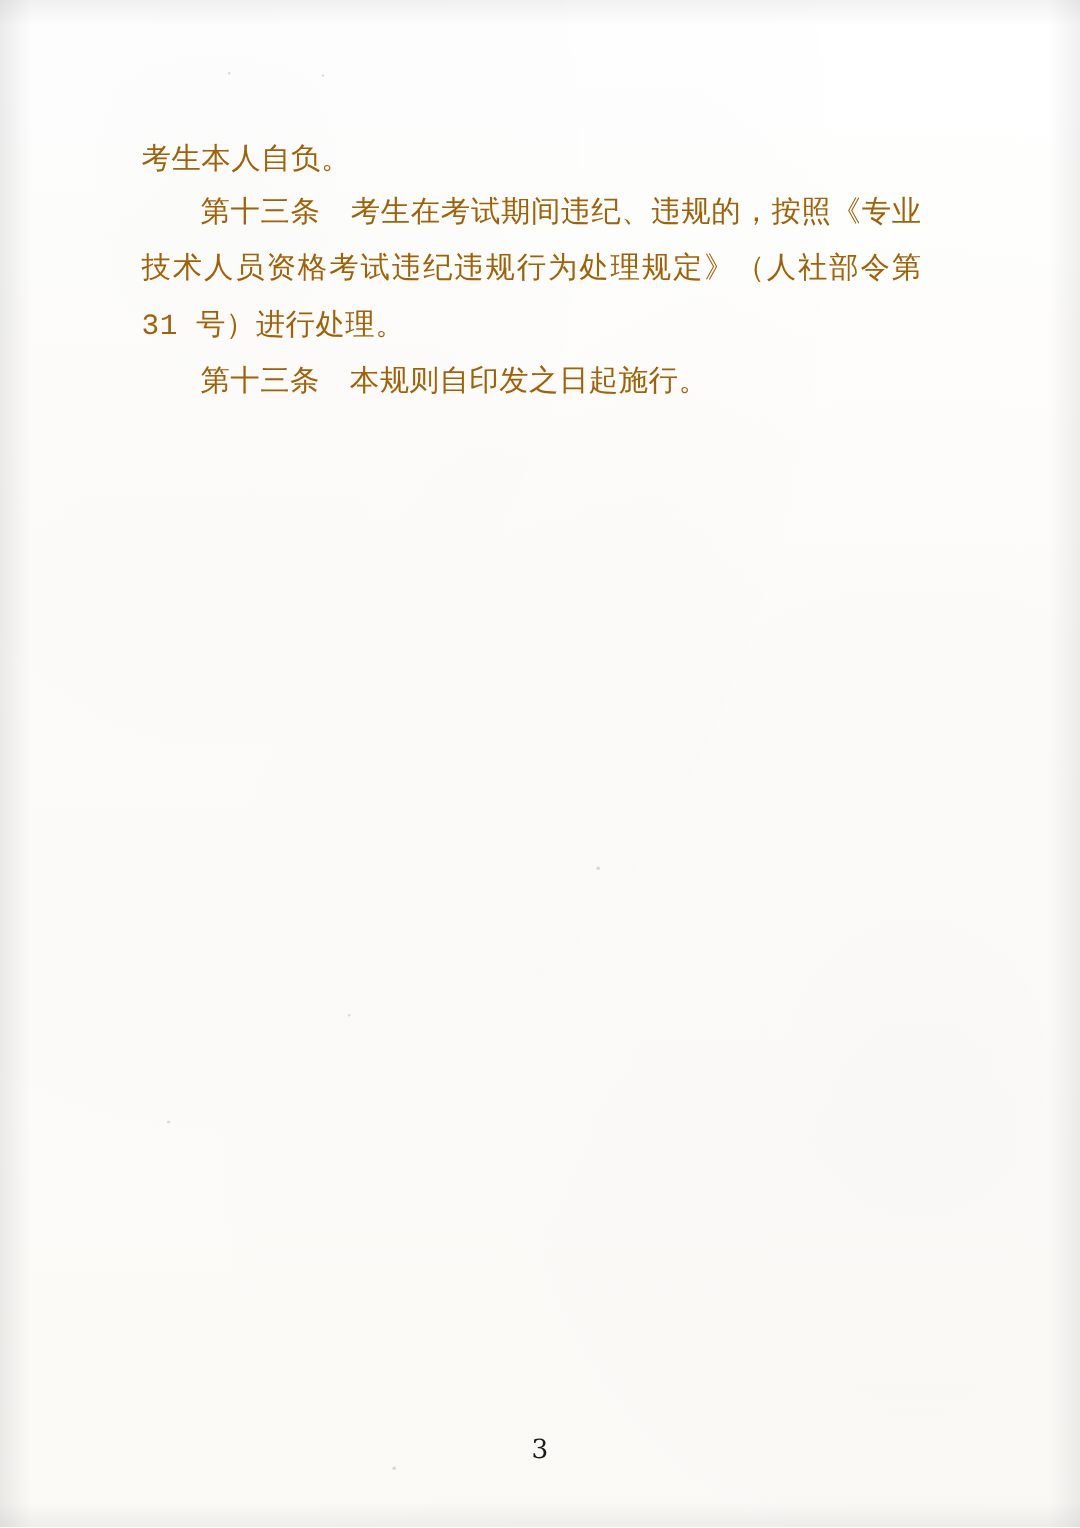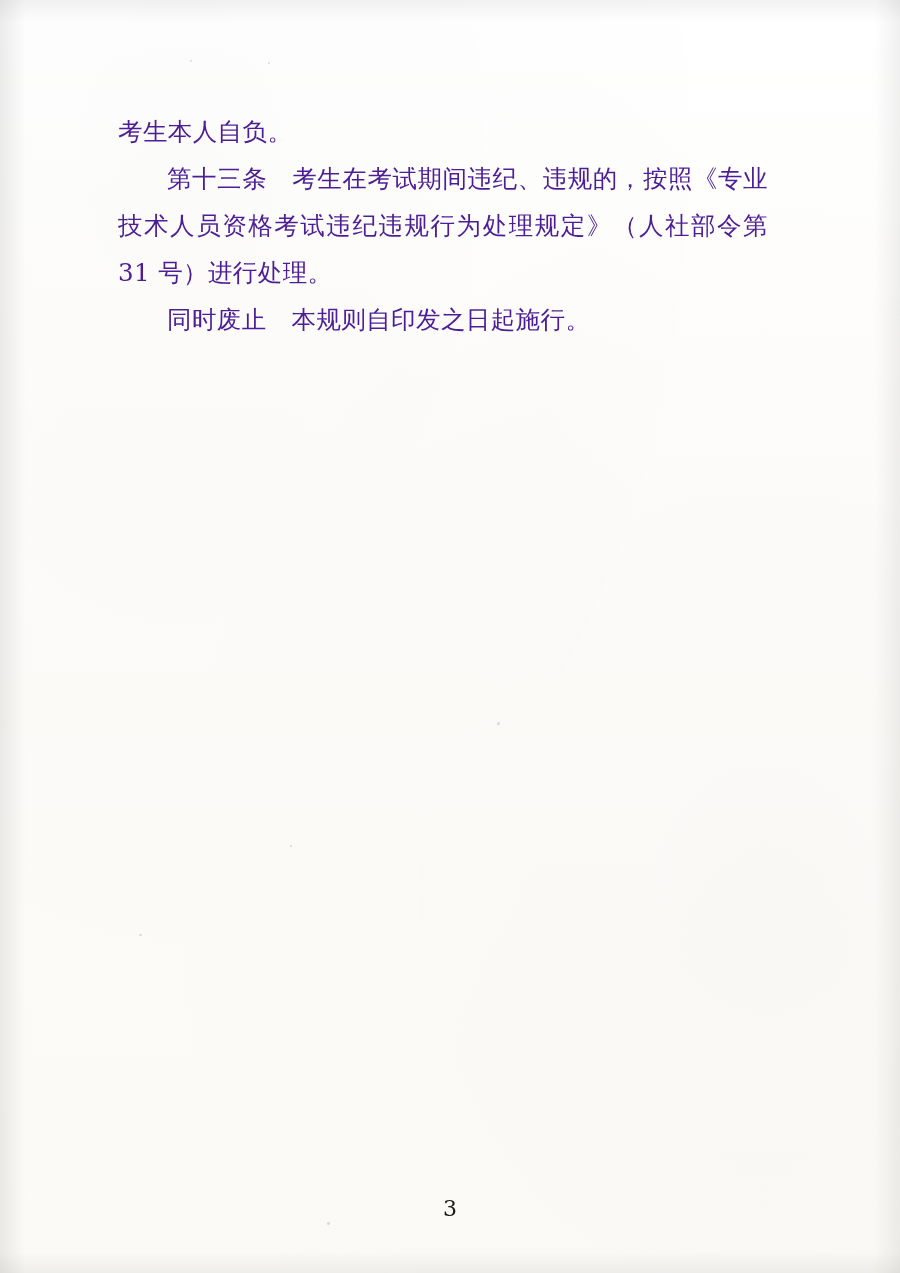--- a/index.html
+++ b/index.html
@@ -65,24 +65,25 @@
   }
 
   .para {
     font-size: 24.5px;
     line-height: 47px;
     letter-spacing: 0.4px;
     text-align: justify;
     text-justify: inter-character;
     margin: 0 0 0 0;
     white-space: pre-wrap;
-    color: #4c1d95;
+    color: #a16207;
   }
   .para.indent {
     text-indent: 49px;
+    font-family: Liberation Mono, monospace;
   }
   .para + .para {
     margin-top: 0;
   }
 
   .page-number {
     position: absolute;
     left: 0;
     right: 0;
     top: 1196px;
@@ -102,21 +103,21 @@
 </style>
 </head>
 <body>
 
 <div class="page">
   <div class="paper-tint"></div>
 
   <div class="content">
     <p class="para">考生本人自负。</p>
     <p class="para indent">第十三条　考生在考试期间违纪、违规的，按照《专业技术人员资格考试违纪违规行为处理规定》（人社部令第 31 号）进行处理。</p>
-    <p class="para indent">同时废止　本规则自印发之日起施行。</p>
+    <p class="para indent">第十三条　本规则自印发之日起施行。</p>
   </div>
 
   <div class="page-number">3</div>
 
   <div class="speck" style="left:497px; top:722px; width:3px; height:3px;"></div>
   <div class="speck" style="left:290px; top:845px; width:2px; height:2px;"></div>
   <div class="speck" style="left:139px; top:934px; width:3px; height:2px;"></div>
   <div class="speck" style="left:327px; top:1222px; width:3px; height:3px;"></div>
   <div class="speck" style="left:190px; top:60px; width:2px; height:2px;"></div>
   <div class="speck" style="left:268px; top:62px; width:2px; height:2px;"></div>

